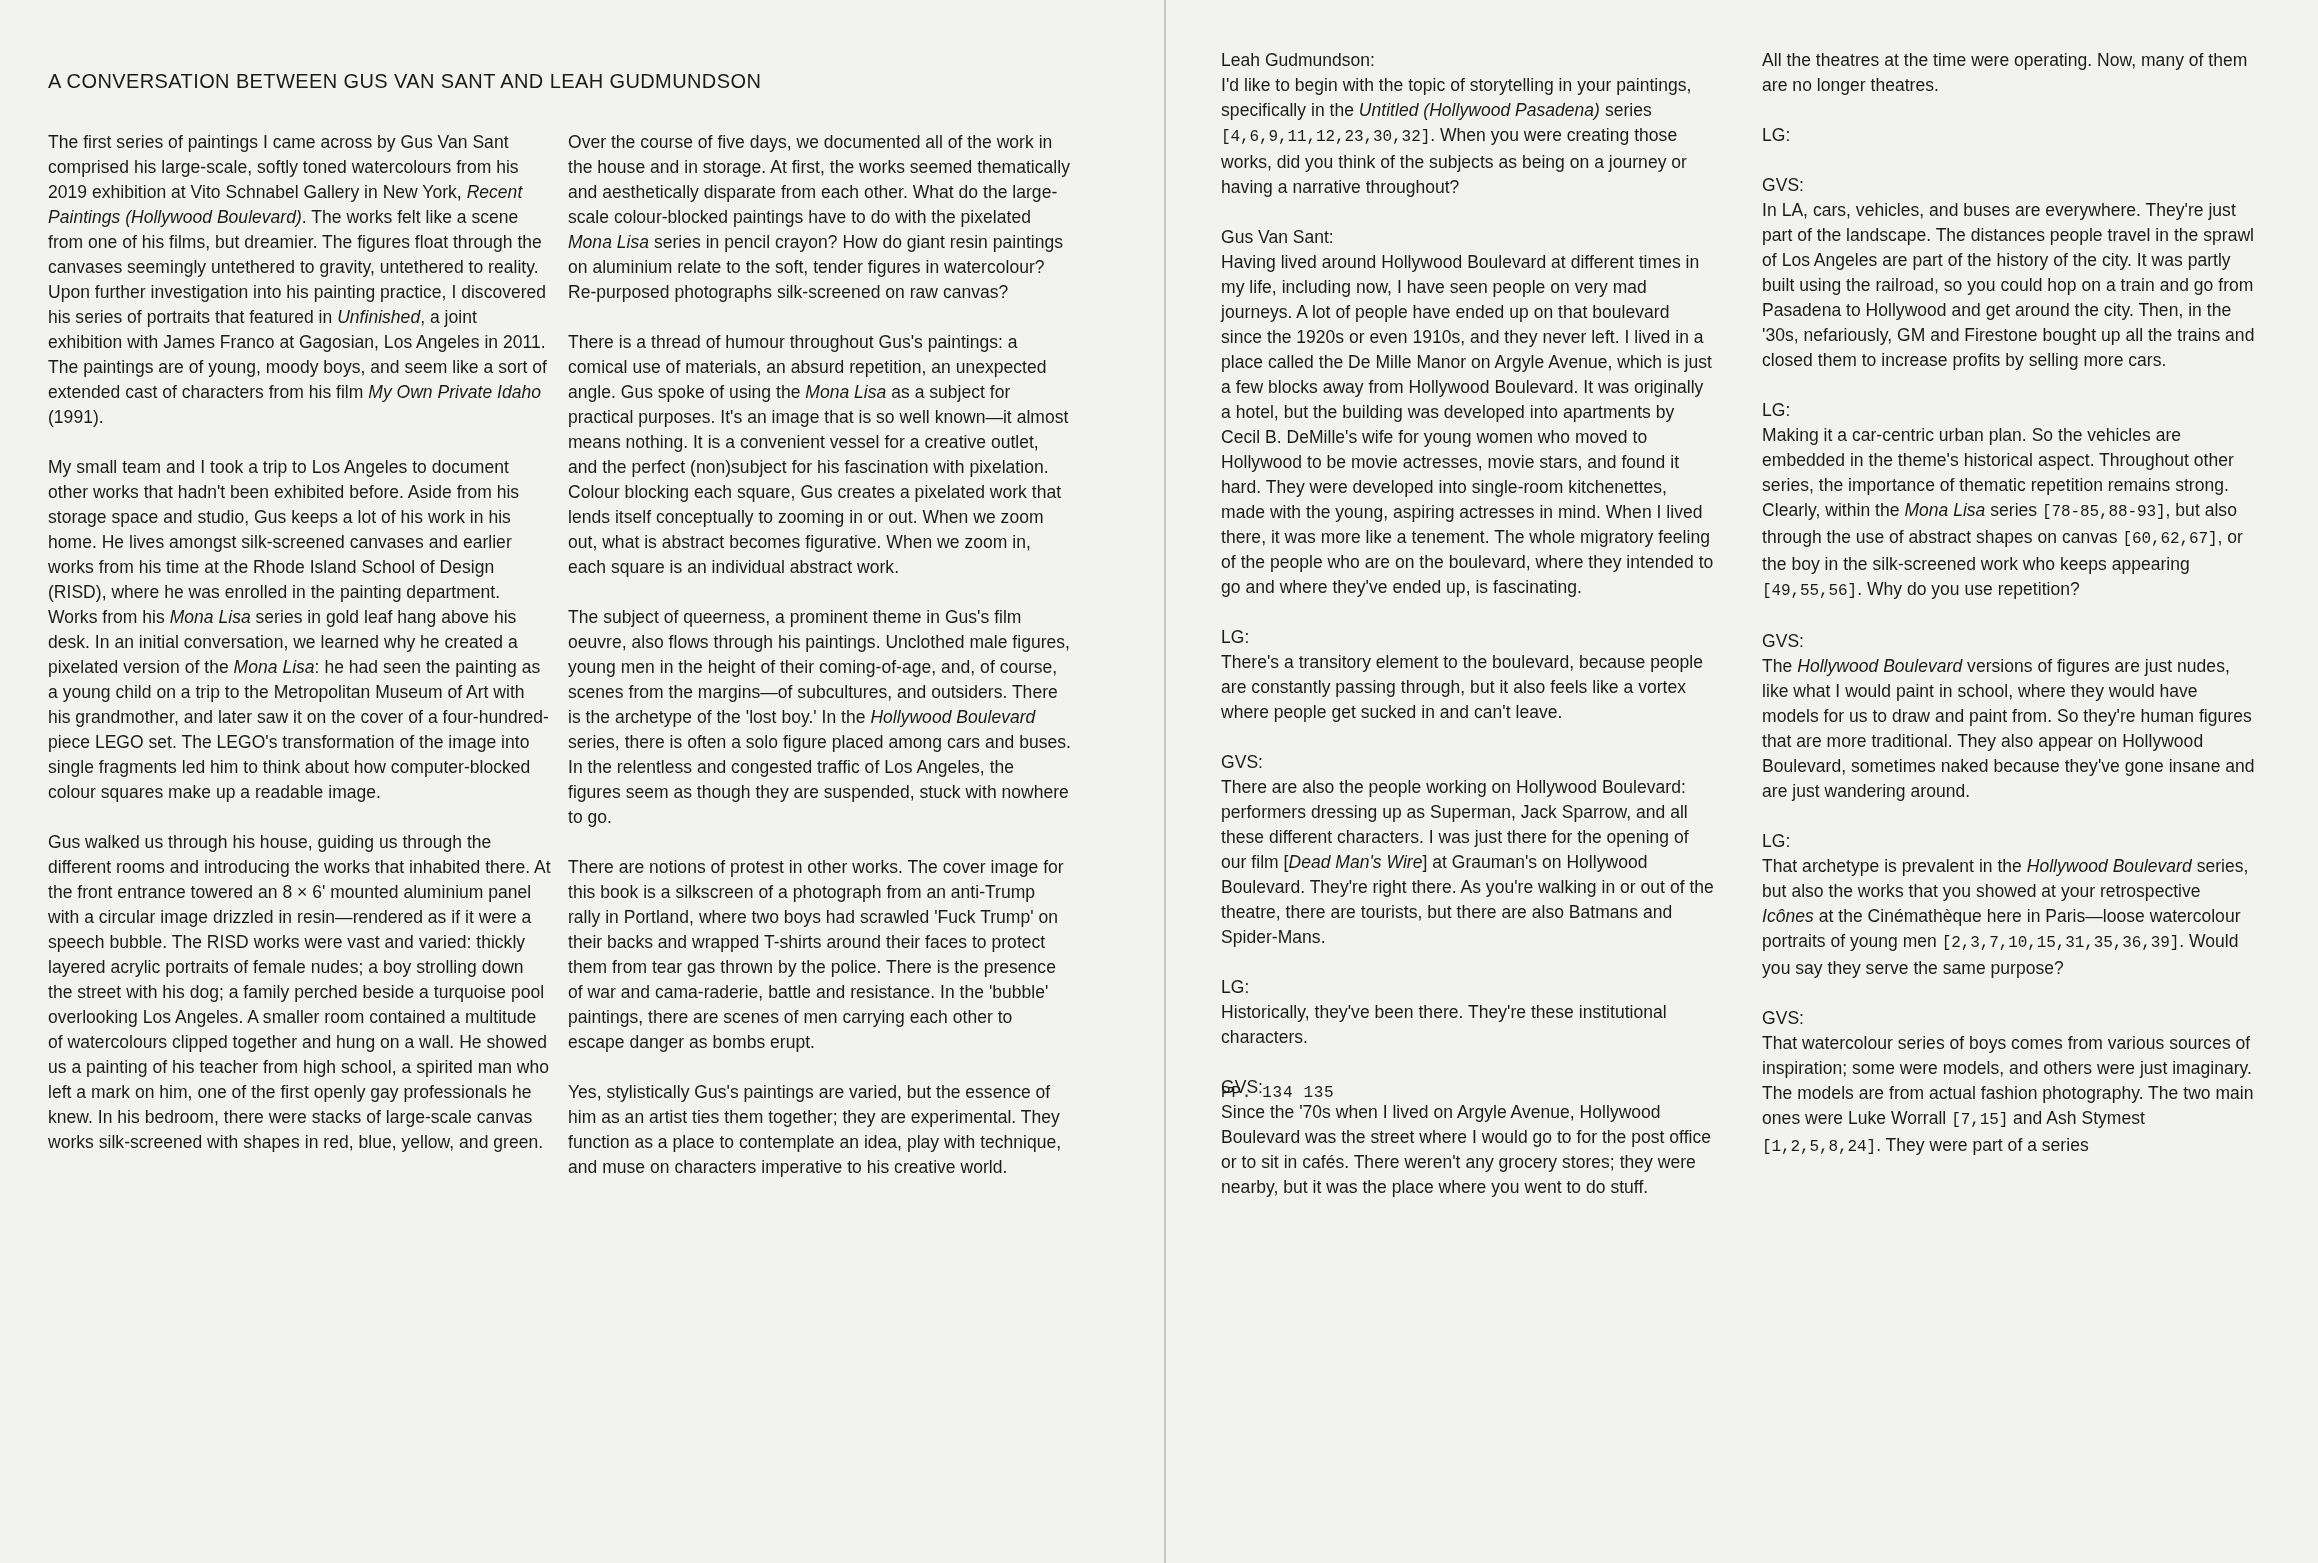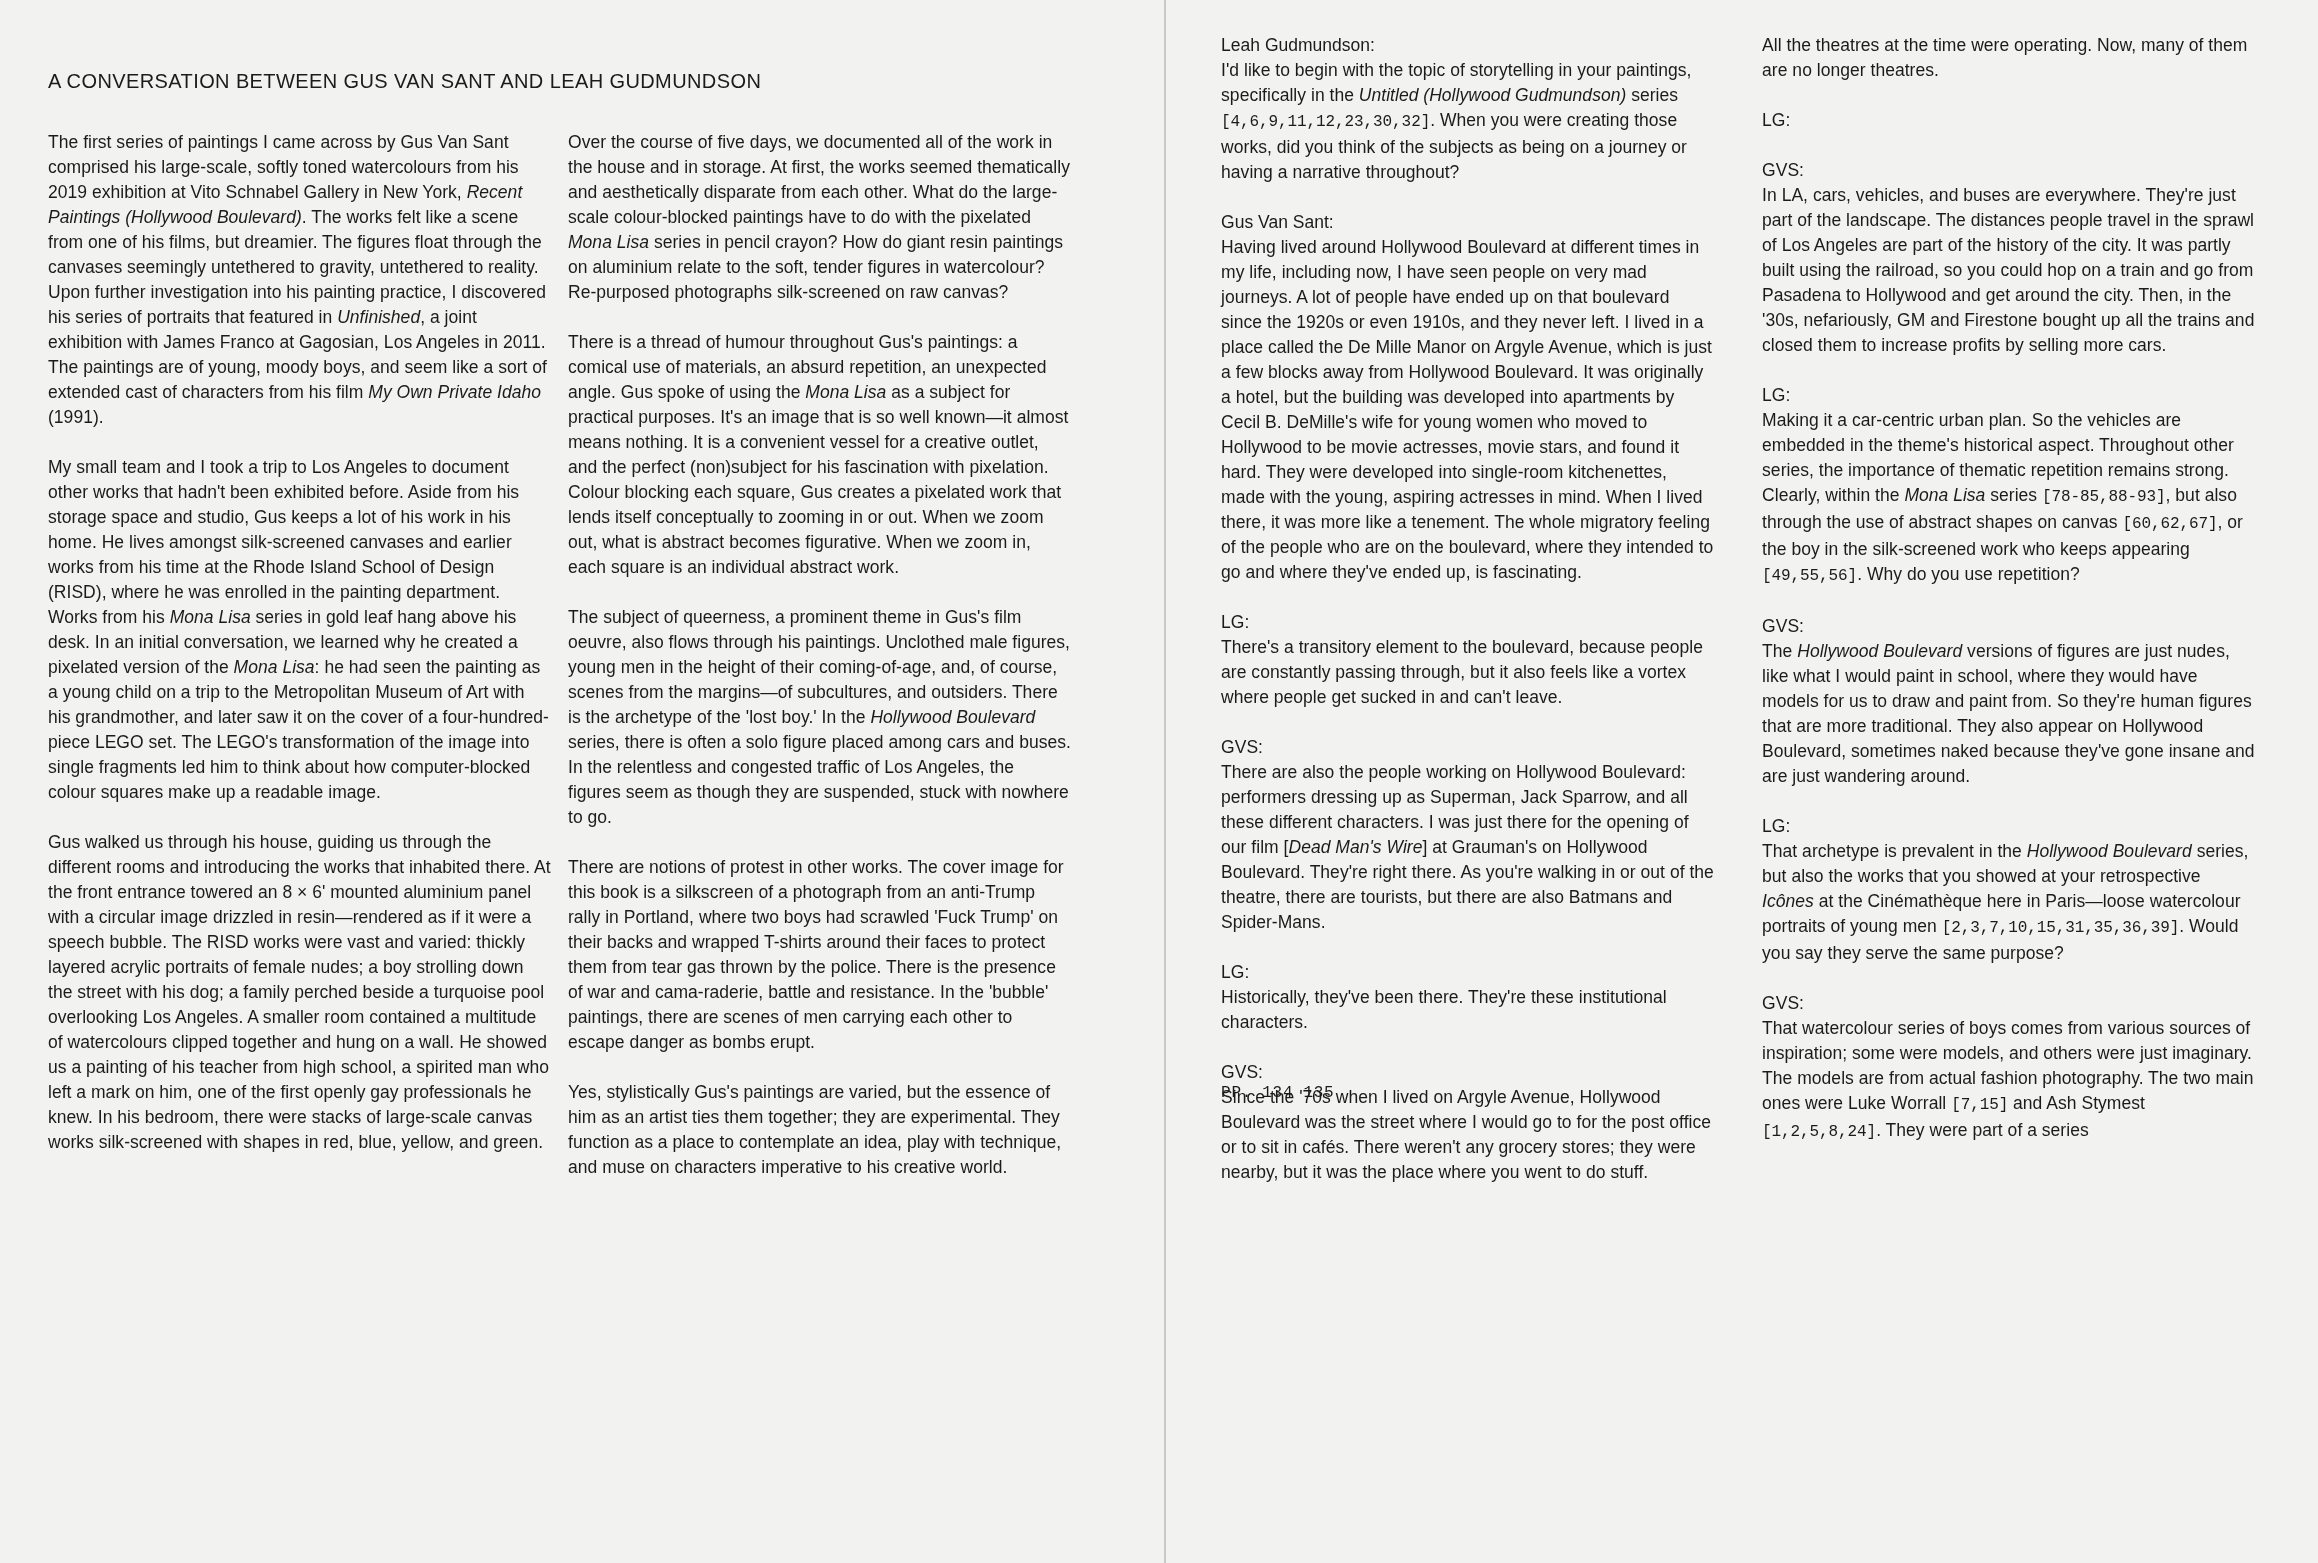--- a/index.html
+++ b/index.html
@@ -34,21 +34,21 @@
   .gutter {
     width: 2.1px;
     background: #c9c9c7;
     height: 1564px;
   }
   .recto {
     position: relative;
     width: 1152px;
     height: 1132px;
     box-sizing: border-box;
-    padding: 33px 48px 27px 55px;
+    padding: 48px 48px 27px 55px;
   }
   .doc-title {
     text-align: left;
     font-size: 20px;
     letter-spacing: 0.4px;
     font-weight: 400;
     color: #1b1b1b;
     margin: 29px 0 0 0;
     padding-bottom: 4.1px;
   }
@@ -135,21 +135,21 @@
 
   <div class="gutter"></div>
 
   <div class="recto">
     <div class="qa-cols">
 
       <div class="qa-col">
 
         <div class="qa-block">
           <p class="speaker">Leah Gudmundson:</p>
-          <p class="body">I'd like to begin with the topic of storytelling in your paintings, specifically in the <em>Untitled (Hollywood Gudmundson)</em> series <span class="mono">[4,6,9,11,12,23,30,32]</span>. When you were creating those works, did you think of the subjects as being on a journey or having a narrative throughout?</p>
+          <p class="body">I'd like to begin with the topic of storytelling in your paintings, specifically in the <em>Untitled (Hollywood Pasadena)</em> series <span class="mono">[4,6,9,11,12,23,30,32]</span>. When you were creating those works, did you think of the subjects as being on a journey or having a narrative throughout?</p>
         </div>
 
         <div class="qa-block">
           <p class="speaker">Gus Van Sant:</p>
           <p class="body">Having lived around Hollywood Boulevard at different times in my life, including now, I have seen people on very mad journeys. A lot of people have ended up on that boulevard since the 1920s or even 1910s, and they never left. I lived in a place called the De Mille Manor on Argyle Avenue, which is just a few blocks away from Hollywood Boulevard. It was originally a hotel, but the building was developed into apartments by Cecil B. DeMille's wife for young women who moved to Hollywood to be movie actresses, movie stars, and found it hard. They were developed into single-room kitchenettes, made with the young, aspiring actresses in mind. When I lived there, it was more like a tenement. The whole migratory feeling of the people who are on the boulevard, where they intended to go and where they've ended up, is fascinating.</p>
         </div>
 
         <div class="qa-block">
           <p class="speaker">LG:</p>
           <p class="body">There's a transitory element to the boulevard, because people are constantly passing through, but it also feels like a vortex where people get sucked in and can't leave.</p>

